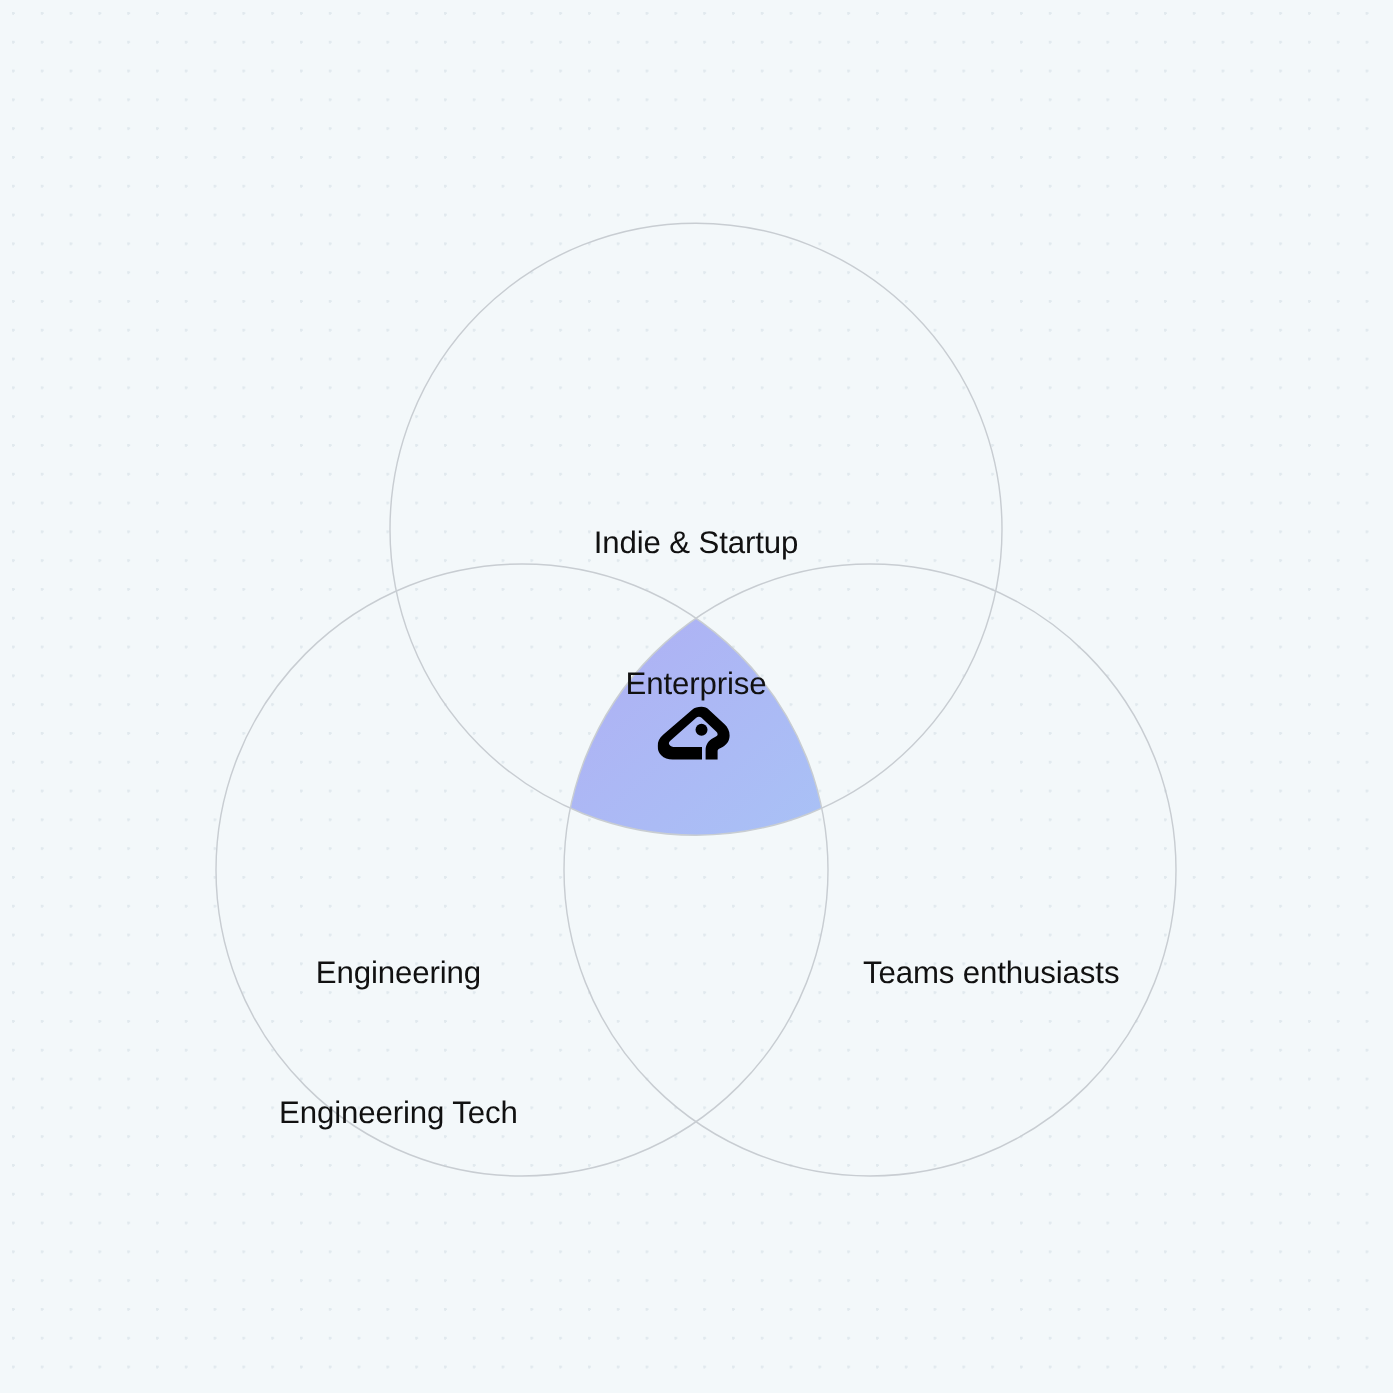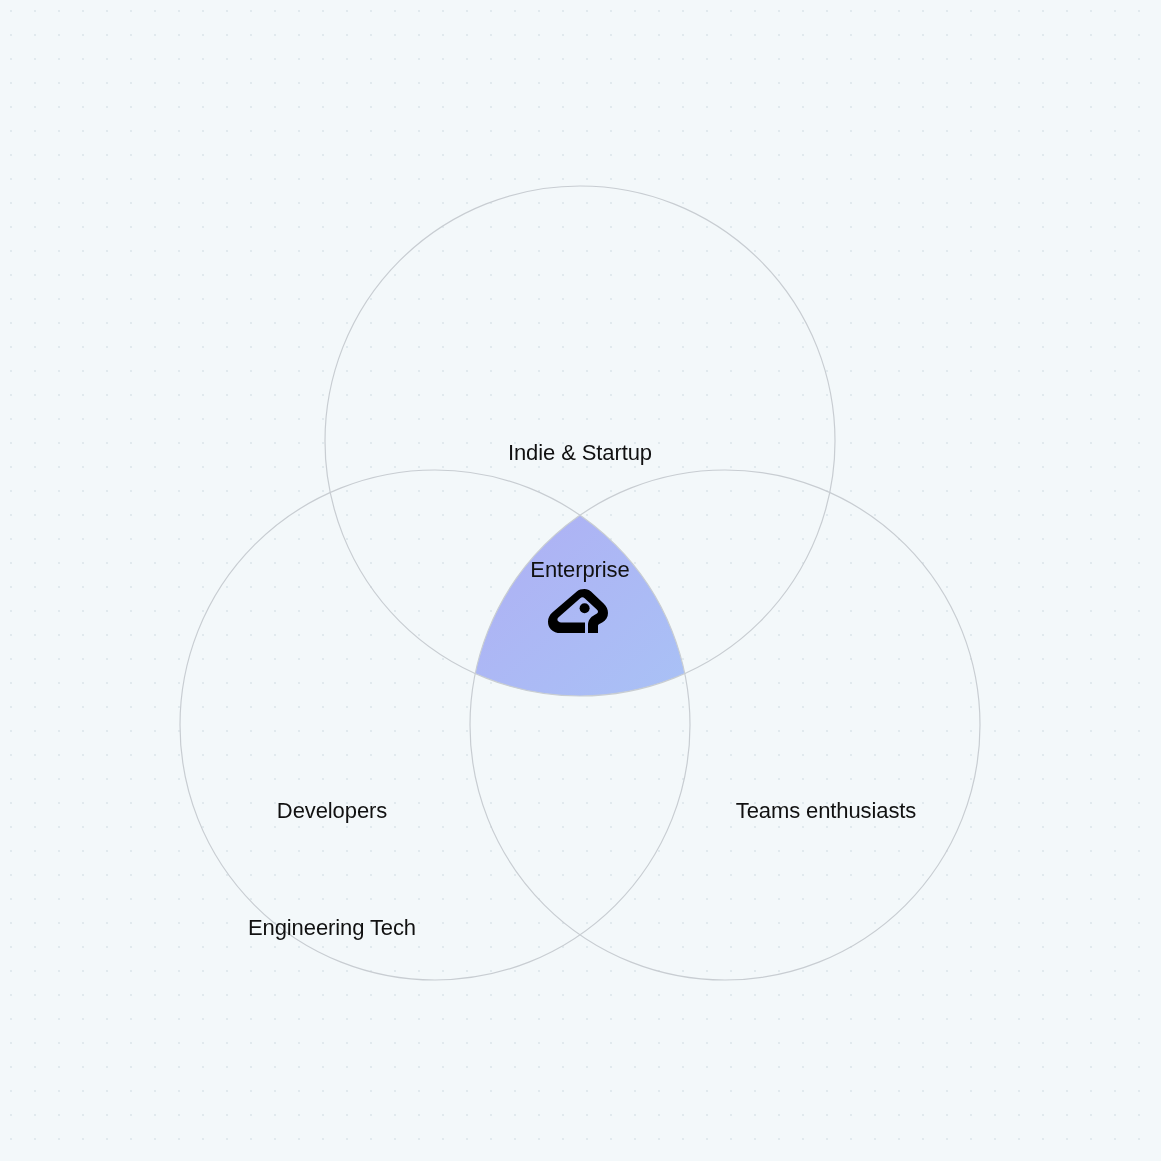--- a/index.html
+++ b/index.html
@@ -31,21 +31,21 @@
     top: 0;
     width: 1161px;
     height: 1161px;
     display: block;
   }
 
   .venn-label {
     position: absolute;
     text-align: center;
     color: #111111;
-    font-size: 22px;
+    font-size: 26px;
     line-height: 39px;
     letter-spacing: -0.1px;
     font-weight: 400;
     white-space: pre;
     pointer-events: none;
   }
 
   #label-top {
     left: 380px;
     top: 355px;
@@ -146,21 +146,21 @@
       <circle cx="36.6" cy="23.2" r="5.0" fill="#000000"></circle>
     </svg>
   </div>
 
   <div class="venn-label" id="label-top">
     <div>Indie &amp; Startup</div>
     <div>Enterprise</div>
   </div>
 
   <div class="venn-label" id="label-left">
-    <div>Developers</div>
+    <div>Engineering</div>
     <div>Engineering Tech</div>
   </div>
 
   <div class="venn-label" id="label-right">
     <div>Teams enthusiasts</div>
   </div>
 
 </div>
 
 </body></html>

